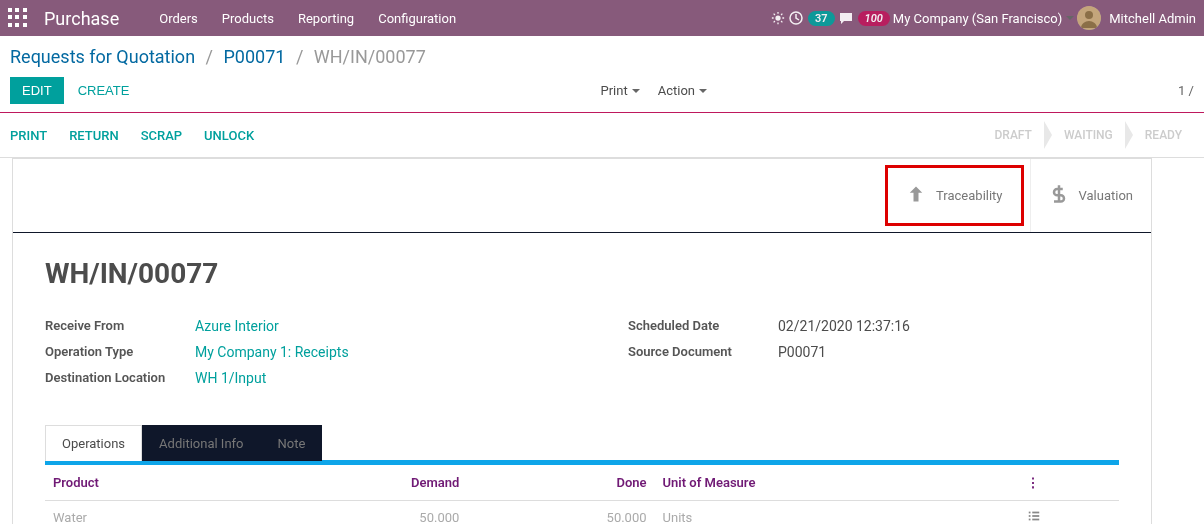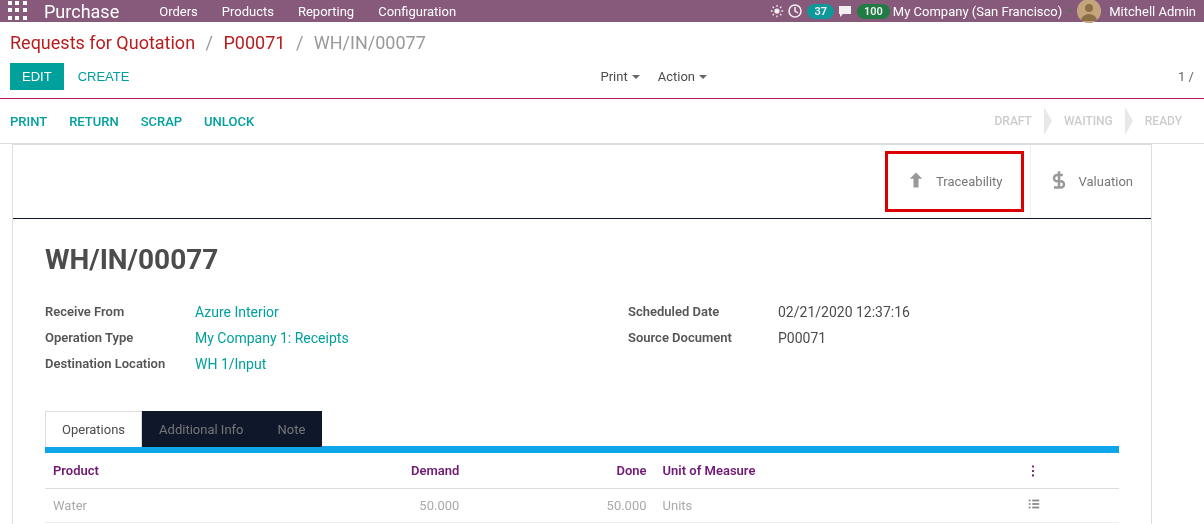--- a/index.html
+++ b/index.html
@@ -1,36 +1,36 @@
 <!DOCTYPE html>
 <html><head>
   <meta charset="utf-8">
   <style>
     * { margin: 0; padding: 0; box-sizing: border-box; }
     body { font-family: -apple-system, BlinkMacSystemFont, "Segoe UI", Roboto, sans-serif; font-size: 13px; color: #4c4c4c; background: #fff; }
     
-    .topbar { background: #875a7b; color: #fff; height: 22px; display: flex; align-items: center; padding: 0 8px; }
+    .topbar { background: #875a7b; color: #fff; height: 36px; display: flex; align-items: center; padding: 0 8px; }
     .apps-icon { width: 20px; height: 20px; display: grid; grid-template-columns: repeat(3, 1fr); grid-template-rows: repeat(3, 1fr); gap: 2px; margin-right: 16px; cursor: pointer; }
     .apps-icon span { background: #fff; width: 4px; height: 4px; }
     .app-title { font-size: 18px; font-weight: 400; margin-right: 40px; }
     .nav-menu { display: flex; gap: 24px; flex: 1; }
     .nav-menu a { color: #fff; text-decoration: none; font-size: 13px; cursor: pointer; }
     .top-right { display: flex; align-items: center; gap: 3px; }
     .top-icon { color: #fff; opacity: 0.9; cursor: pointer; display: flex; align-items: center; gap: 4px; }
     .badge { background: #00a09d; color: #fff; border-radius: 10px; padding: 1px 7px; font-size: 11px; font-weight: 600; }
-    .badge-blue { background: #15803d; }
+    .badge-blue { background: #be185d; font-style: italic; }
     .company-select { color: #fff; font-size: 13px; cursor: pointer; display: flex; align-items: center; gap: 4px; }
     .user-info { display: flex; align-items: center; gap: 8px; color: #fff; font-size: 13px; cursor: pointer; }
     .avatar { width: 24px; height: 24px; border-radius: 50%; background: linear-gradient(135deg, #b88, #aa9); display: flex; align-items: center; justify-content: center; font-size: 14px; overflow: hidden; }
     
     .breadcrumb-row { padding: 10px 10px 4px 10px; }
     .breadcrumb { font-size: 18px; color: #875a7b; }
     .breadcrumb .sep { color: #999; margin: 0 6px; }
     .breadcrumb .current { color: #999; }
-    .breadcrumb a { color: #b91c1c; text-decoration: none; cursor: pointer; }
+    .breadcrumb a { color: #0369a1; text-decoration: none; cursor: pointer; }
     
     .control-row { display: flex; align-items: center; padding: 6px 10px 8px 10px; border-bottom: 1px solid #be185d; }
     .btn-edit { background: #00a09d; color: #fff; border: none; padding: 6px 12px; font-size: 13px; font-weight: 500; cursor: pointer; margin-right: 14px; }
     .btn-create { color: #00a09d; font-size: 13px; font-weight: 500; cursor: pointer; background: none; border: none; }
     .control-center { flex: 1; display: flex; justify-content: center; gap: 18px; }
     .dropdown-link { color: #4c4c4c; font-size: 13px; cursor: pointer; display: flex; align-items: center; gap: 4px; }
     .caret-down { width: 0; height: 0; border-left: 4px solid transparent; border-right: 4px solid transparent; border-top: 4px solid #666; display: inline-block; }
     .pager { color: #666; font-size: 13px; }
     
     .action-row { display: flex; align-items: center; padding: 8px 10px; border-bottom: 1px solid #ddd; }
@@ -50,21 +50,21 @@
     .form-body { padding: 24px 32px; }
     .record-title { font-size: 28px; color: #4c4c4c; margin-bottom: 28px; }
     
     .field-cols { display: flex; gap: 92px; }
     .field-col { flex: 1; }
     .field-row { display: flex; margin-bottom: 10px; }
     .field-label { width: 150px; font-weight: 600; color: #555; font-size: 13px; }
     .field-value { color: #4c4c4c; font-size: 14px; }
     .field-value.link { color: #00a09d; cursor: pointer; }
     
-    .tabs { display: flex; border-bottom: 7px solid #0ea5e9; margin-top: 28px; }
+    .tabs { display: flex; border-bottom: 5px solid #0ea5e9; margin-top: 28px; }
     .tab { padding: 10px 16px; color: #777; font-size: 13px; cursor: pointer; border: 1px solid transparent; border-bottom: none; background: #0f172a; position: relative; top: 1px; }
     .tab.active { border-color: #ddd; color: #4c4c4c; background: #fff; }
     
     .table { width: 100%; border-collapse: collapse; margin-top: 0; }
     .table th { text-align: left; padding: 10px 8px; font-weight: 600; color: #701a75; font-size: 13px; border-bottom: 1px solid #ddd; }
     .table th.right { text-align: right; }
     .table td { text-align: left; padding: 8px 8px; color: #aaa; font-size: 13px; border-bottom: 1px solid #eee; }
     .table td.right { text-align: right; }
     .table-opts { text-align: right; cursor: pointer; color: #666; }
     .list-icon { cursor: pointer; color: #888; }

